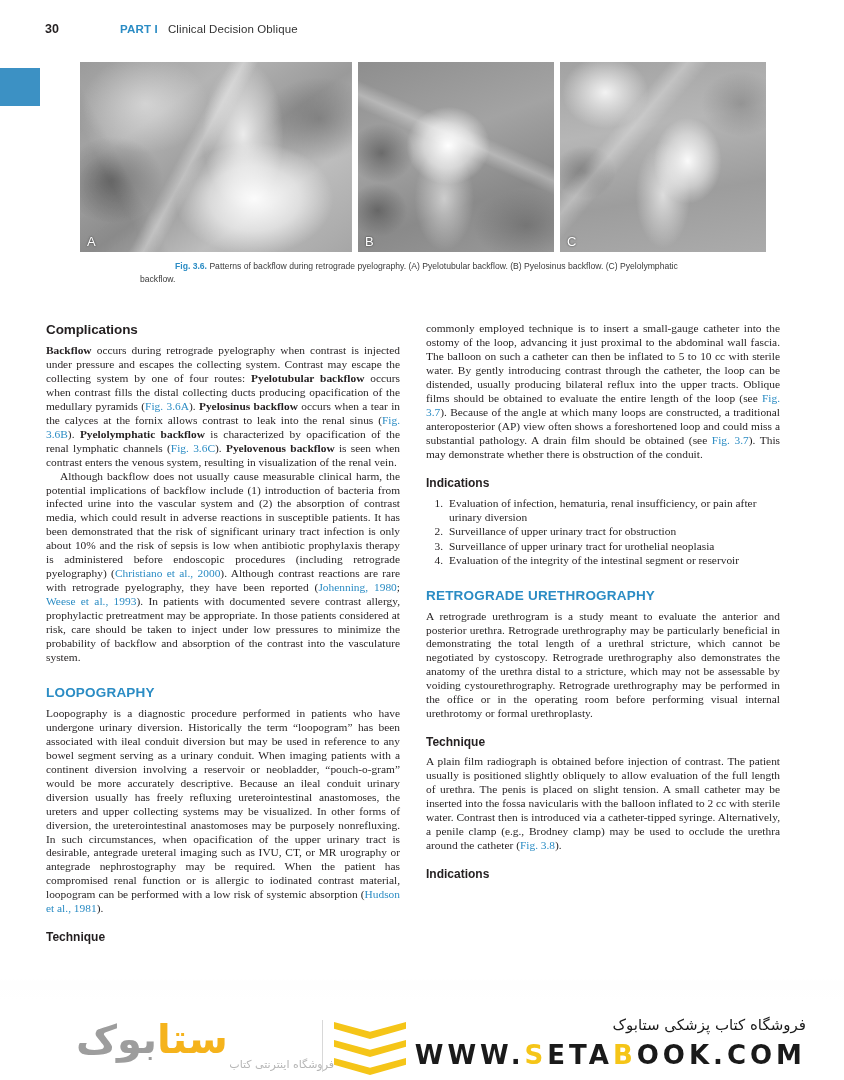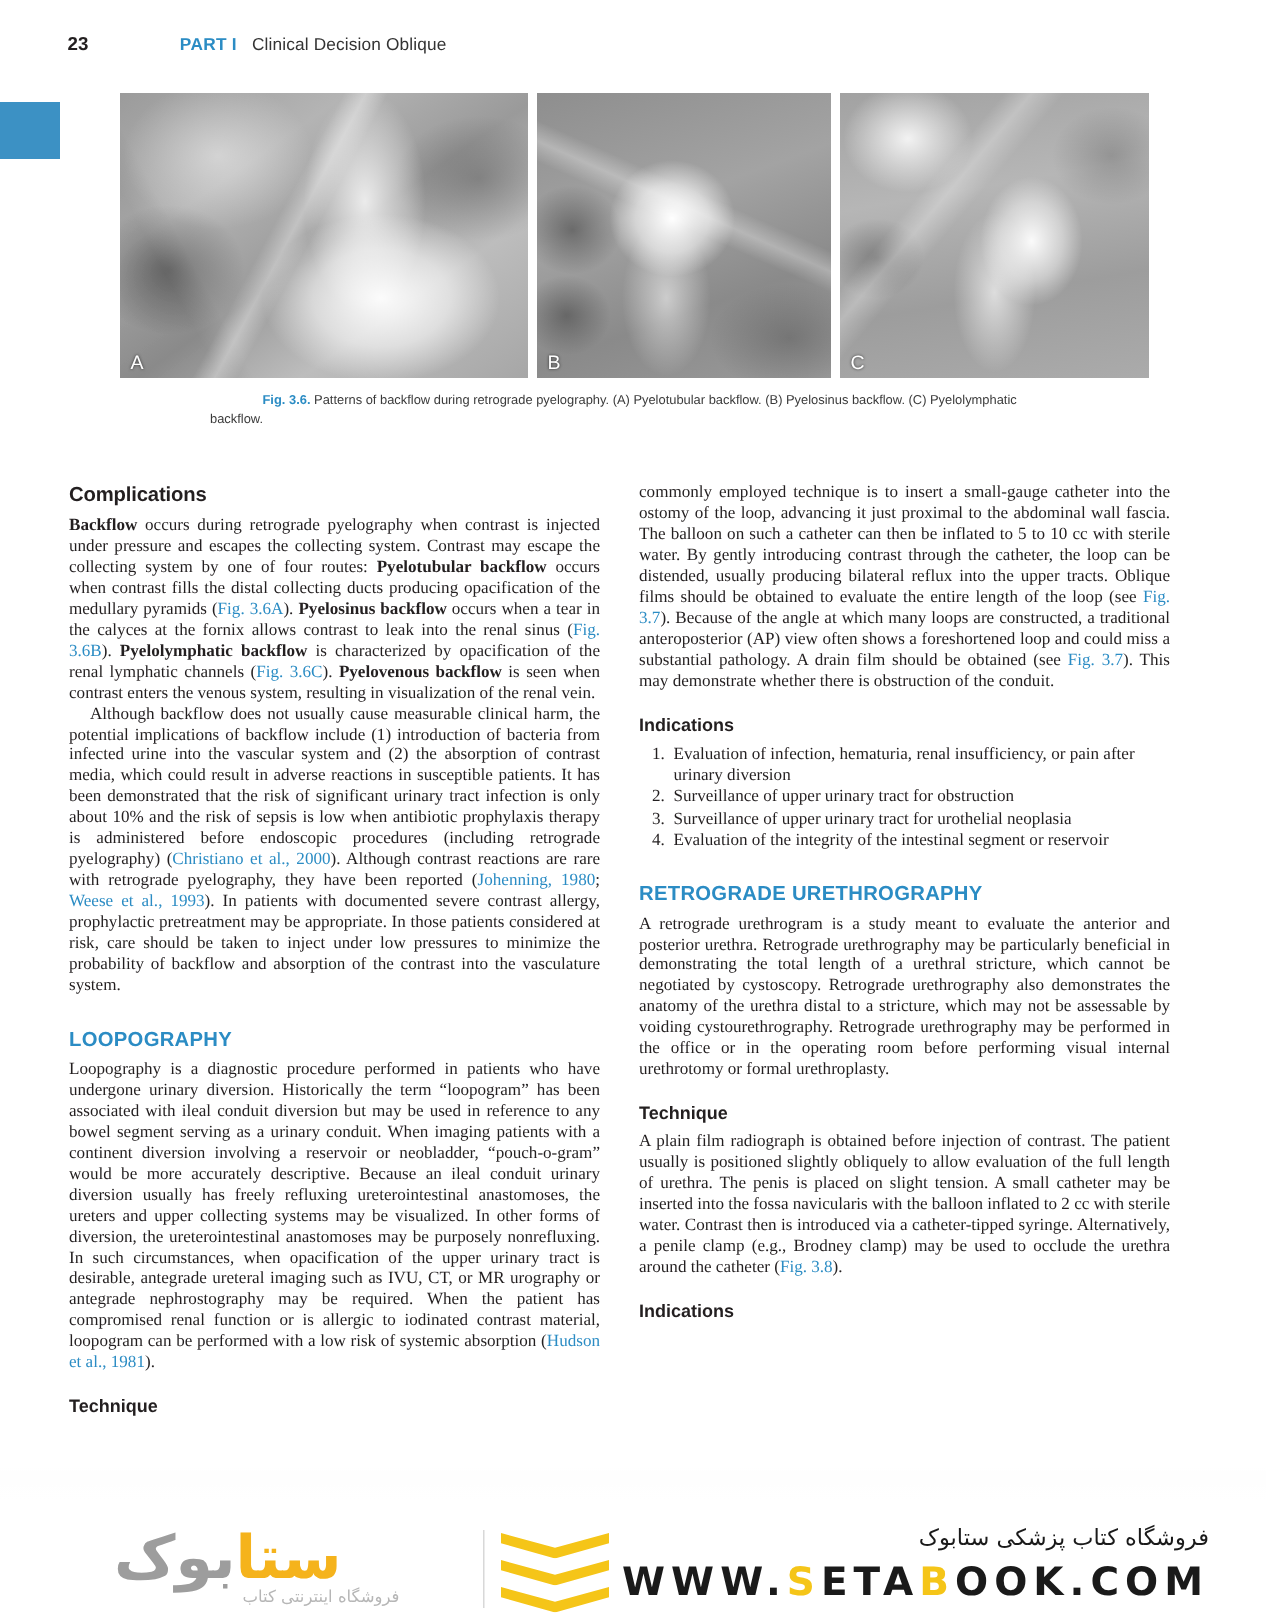--- a/index.html
+++ b/index.html
@@ -291,21 +291,21 @@
     letter-spacing: -1px;
     white-space: nowrap;
     text-align: right;
   }
   .logo-word .gold { color: #f5b31c; }
   .logo-sub {
     position: absolute;
     left: 22px;
     top: 44px;
     width: 240px;
-    text-align: center;
+    text-align: right;
     font-family: "DejaVu Sans", sans-serif;
     font-size: 11px;
     color: #b6b6b6;
     direction: rtl;
     white-space: nowrap;
   }
   .logo-divider {
     position: absolute;
     left: 250px;
     top: 6px;
@@ -357,21 +357,21 @@
     white-space: nowrap;
   }
   .url-line .hl { color: #f5c518; }
 </style>
 </head>
 <body>
 
 <div class="page">
 
   <div class="running-head">
-    <span class="folio">23</span>
+    <span class="folio">30</span>
     <span class="part-label">PART I</span>
     <span class="part-title">Clinical Decision Oblique</span>
   </div>
 
   <div class="thumb-tab"></div>
 
   <div class="figure">
     <div class="radiograph rad-a">
       <div class="xr xr-a1"></div>
       <div class="xr xr-a2"></div>

